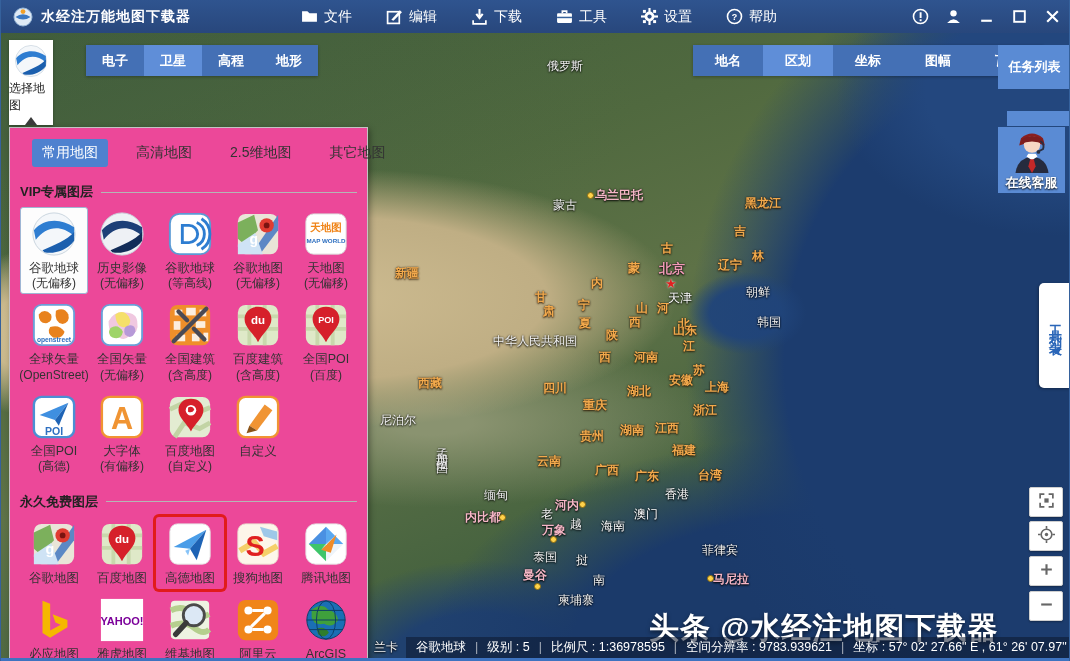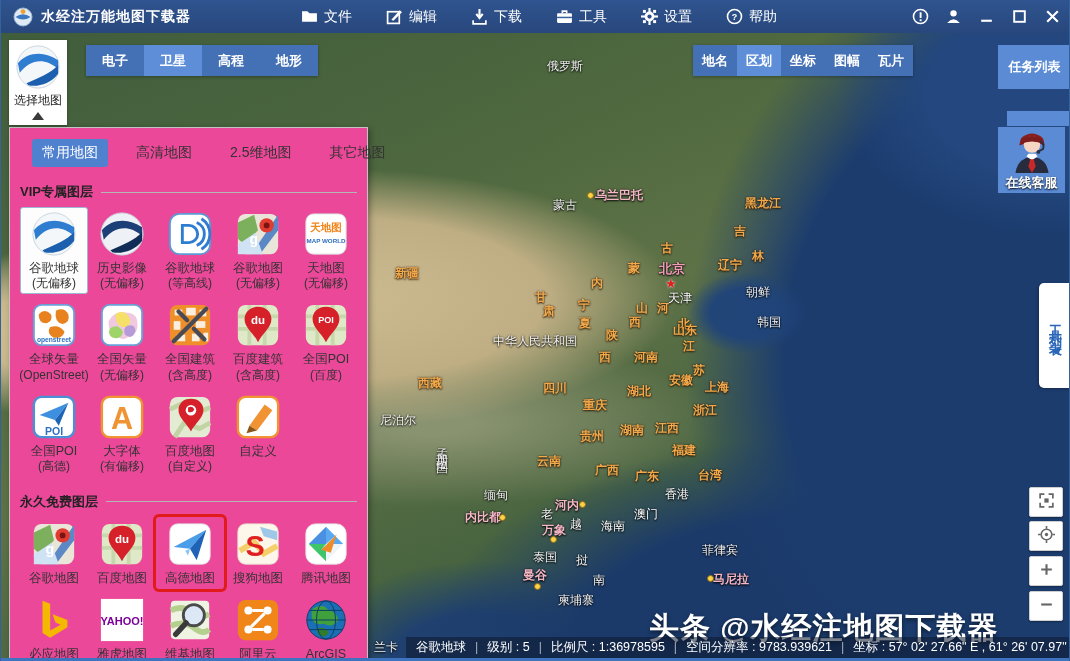--- a/index.html
+++ b/index.html
@@ -39,38 +39,38 @@
   .city{color:#fff;}
   .dot{width:5px;height:5px;background:#ffd24a;border:1px solid #8a6a10;border-radius:50%;padding:0;}
   .star{color:#e02020;font-size:13px;text-shadow:0 0 2px #fff;}
   .watermark{position:absolute;font-size:30px;font-weight:bold;color:#fff;
              text-shadow:0 2px 4px rgba(0,0,0,.6);z-index:6;letter-spacing:1px;}
   
   .mtabs{position:absolute;top:45px;display:flex;z-index:20;box-shadow:0 1px 3px rgba(0,0,0,.3);}
   .mtabs.left{left:85px;} .mtabs.right{left:692px;}
   .mtab{width:58px;height:31px;background:#4470b5;color:#fff;font-size:13px;font-weight:bold;
         display:flex;align-items:center;justify-content:center;cursor:pointer;}
-  .mtabs.right .mtab{width:44px;text-align:right;}
+  .mtabs.right .mtab{width:70px;text-align:right;}
   .mtab.active{background:#5f8ed8;}
   
   .tasklist{position:absolute;left:997px;top:45px;width:73px;height:44px;background:#5a8bd4;color:#fff;
             font-size:13px;font-weight:bold;display:flex;align-items:center;justify-content:center;z-index:20;cursor:pointer;}
   .bluestrip{position:absolute;left:1006px;top:111px;width:64px;height:15px;background:#5a8bd4;z-index:20;}
   .service{position:absolute;left:997px;top:127px;width:67px;height:66px;background:#5a8bd4;z-index:20;cursor:pointer;
            display:flex;flex-direction:column;align-items:center;justify-content:flex-end;}
   .service svg{width:48px;height:44px;position:absolute;top:2px;}
   .service .svclabel{position:relative;font-size:13px;font-weight:bold;color:#fff;
            text-shadow:0 1px 2px #000;margin-bottom:1px;}
   .toollist{position:absolute;left:1038px;top:283px;width:32px;height:105px;background:#fff;
             border-radius:5px 0 0 5px;z-index:20;display:flex;flex-direction:column;align-items:center;
             justify-content:center;gap:6px;cursor:pointer;box-shadow:-1px 1px 3px rgba(0,0,0,.3);}
   .toollist .tlabel{writing-mode:vertical-lr;letter-spacing:6px;font-size:13px;color:#2a66b8;font-weight:bold;}
   .toollist .tarrow{color:#2a66b8;font-size:11px;}
   
-  .selectmap{position:absolute;left:8px;top:40px;width:58px;height:85px;background:#fff;z-index:25;
+  .selectmap{position:absolute;left:8px;top:40px;width:44px;height:85px;background:#fff;z-index:25;
              display:flex;flex-direction:column;align-items:center;cursor:pointer;
              box-shadow:0 1px 3px rgba(0,0,0,.3);}
   .selectmap svg{width:46px;height:46px;margin-top:4px;}
   .selectmap .smlabel{font-size:12px;color:#222;margin-top:2px;}
   .smarrow{width:0;height:0;border-left:6px solid transparent;border-right:6px solid transparent;
            border-bottom:8px solid #3a3a3a;margin-top:3px;}
   
   .panel{position:absolute;left:8px;top:127px;width:359px;height:534px;background:#ec4899;z-index:24;
          border:1px solid #c4c4c4;box-sizing:border-box;box-shadow:2px 2px 6px rgba(0,0,0,.35);}
   .ptabs{display:flex;gap:18px;margin:11px 0 0 22px;align-items:center;}

